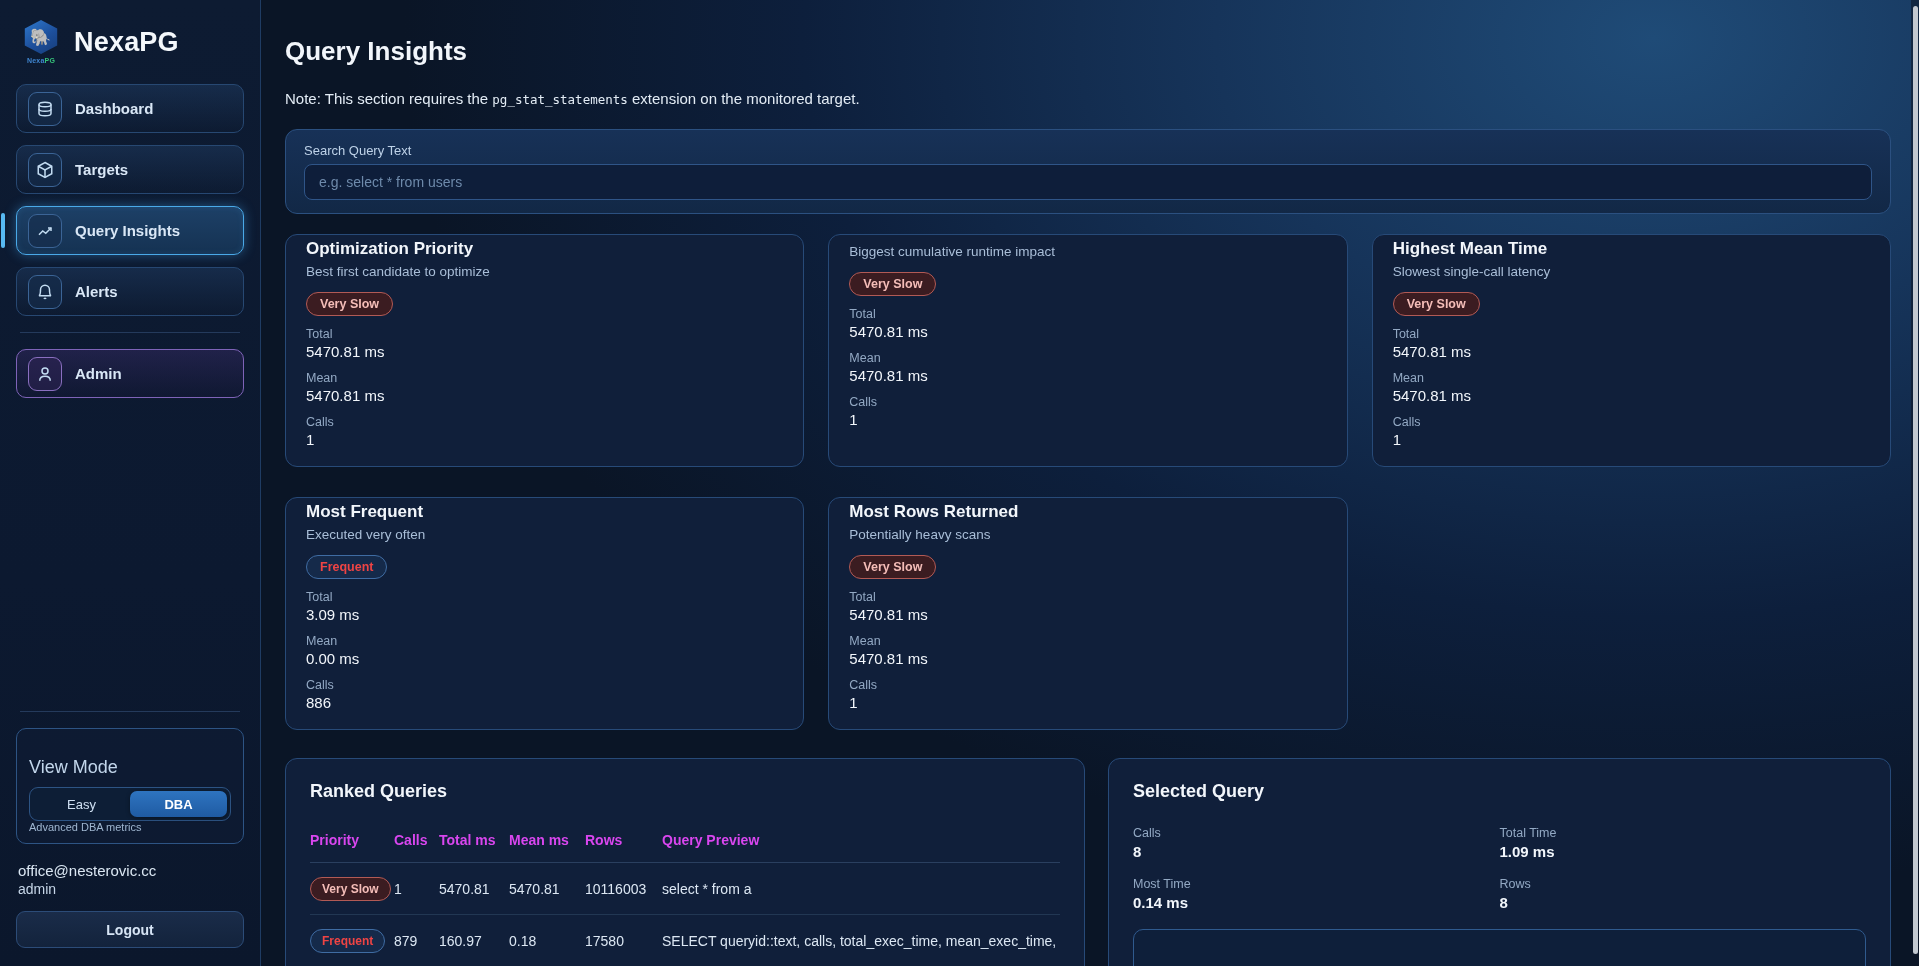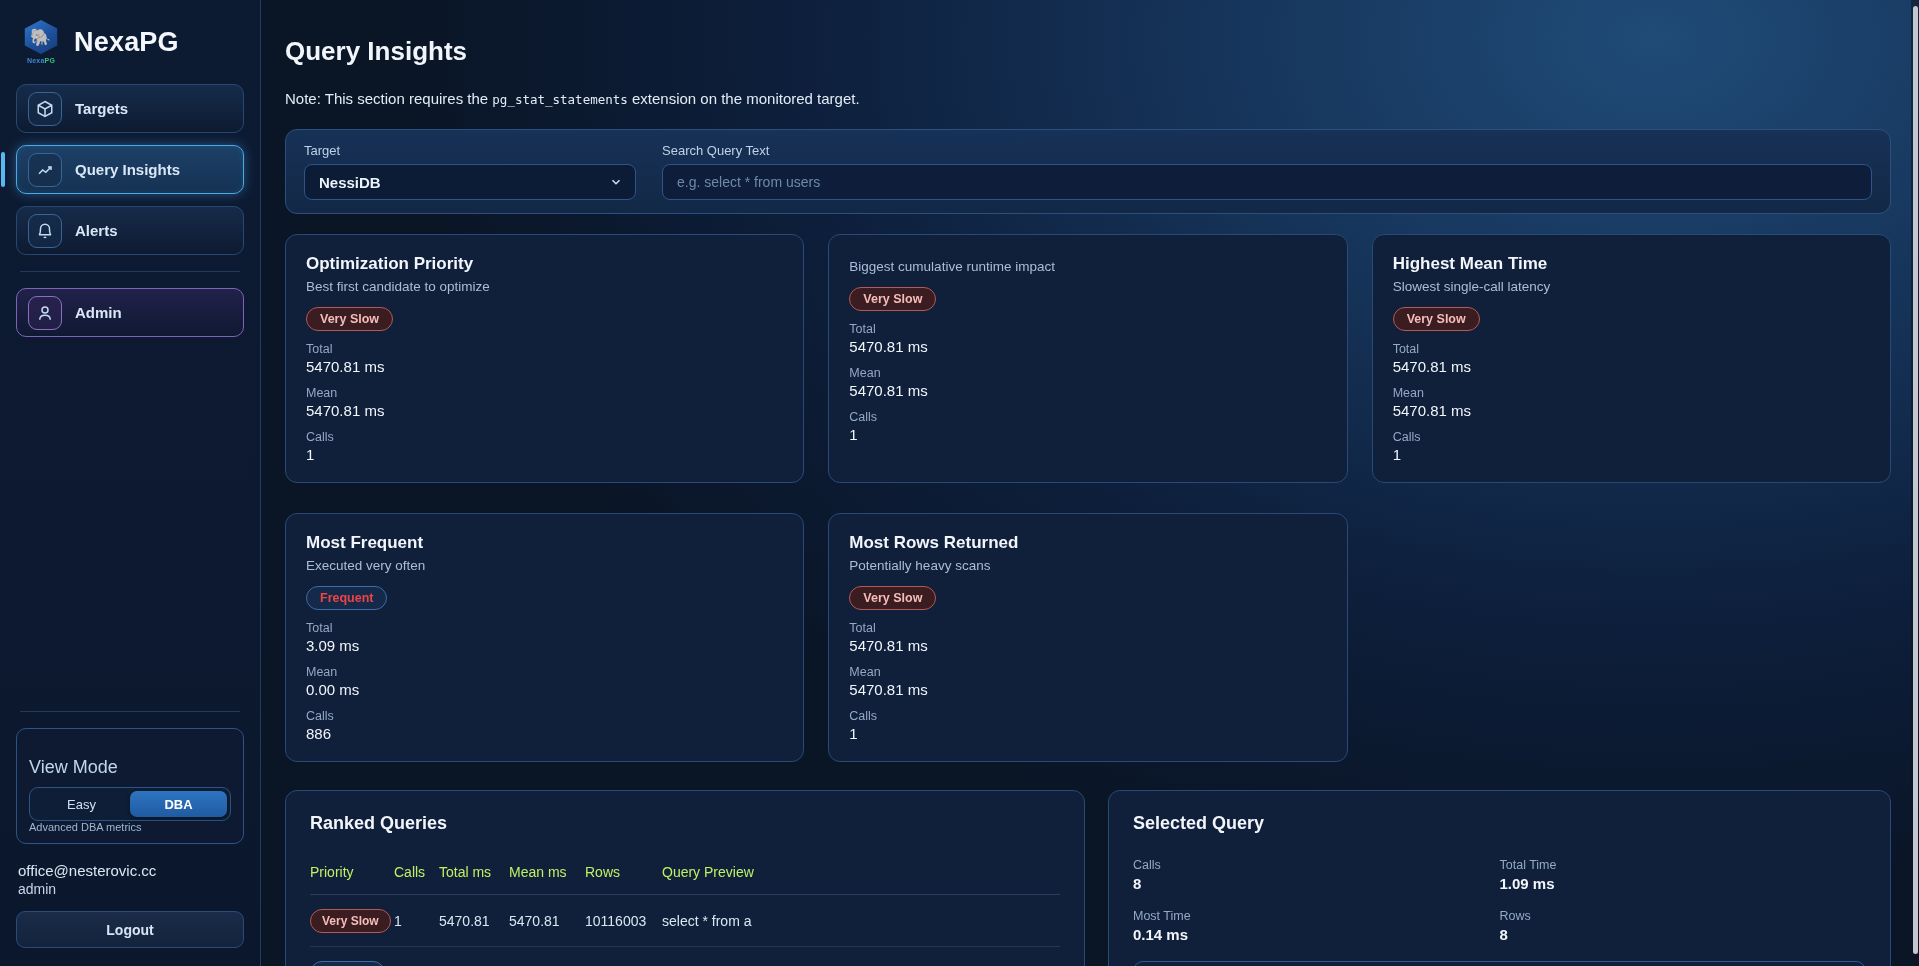--- a/index.html
+++ b/index.html
@@ -114,21 +114,21 @@
   .search-input::placeholder { color:#6e8aab; }
   
   .cards-grid {
     margin-top:20px; display:grid; grid-template-columns:repeat(3,1fr);
     column-gap:24px; row-gap:30px;
   }
   .stat-card {
     min-height:233px; border:1px solid #274a78; border-radius:12px;
     background:linear-gradient(180deg,#112granite 0%,#101f3a 100%);
     background:#101f3a;
-    padding:19px 20px;
+    padding:4px 20px;
   }
   .stat-card .c-title { font-size:17px; font-weight:bold; color:#f2f6fb; }
   .stat-card .c-sub { margin-top:5px; font-size:13.5px; color:#a9bed8; }
   .badge {
     display:inline-block; margin-top:13px; padding:4px 13px; border-radius:999px;
     font-size:12.5px; font-weight:bold;
   }
   .badge.danger { background:#3b1c21; border:1px solid #b25a55; color:#f4bdb8; }
   .badge.info { background:rgba(28,56,96,.45); border:1px solid #3f6ca3; color:#ef4444; }
   .m-label { margin-top:11px; font-size:12.5px; color:#93a9c4; }
@@ -139,21 +139,21 @@
     border:1px solid #274a78; border-radius:12px; background:#101f3a;
     padding:22px 24px; height:330px;
   }
   .panel-title { font-size:18px; font-weight:bold; color:#f2f6fb; }
   .rq-table { margin-top:24px; }
   .rq-row {
     display:grid; grid-template-columns:84px 45px 70px 76px 77px 1fr;
     align-items:center; column-gap:0;
   }
   .rq-head { padding:6px 0 14px 0; border-bottom:1px solid #2a3f5f; }
-  .rq-head span { font-size:14px; font-weight:normal; color:#bef264; }
+  .rq-head span { font-size:14px; font-weight:bold; color:#d946ef; }
   .rq-data { height:52px; border-bottom:1px solid #223753; cursor:pointer; }
   .rq-data:last-child { border-bottom:none; }
   .rq-data span { font-size:14px; color:#dce7f3; }
   .rq-data .badge { margin-top:0; font-size:12px; padding:4px 11px; }
   .rq-preview { white-space:nowrap; overflow:hidden; }
   
   .sq-grid { margin-top:24px; display:grid; grid-template-columns:1fr 1fr; row-gap:17px; }
   .sq-label { font-size:12.5px; color:#93a9c4; }
   .sq-value { margin-top:3px; font-size:15px; font-weight:bold; color:#f2f6fb; }
   .sql-box {
@@ -171,20 +171,30 @@
   <div class="brand">
     <div class="logo-mark">
       <div class="logo-hex">
           <span class="logo-trunk">🐘</span>
         </div>
       <div class="logo-sub"><span class="nx">Nexa</span><span class="pg">PG</span></div>
     </div>
     <div class="brand-name">NexaPG</div>
   </div>
 
+  <div class="nav-item">
+    <span class="icon-box">
+      <svg width="18" height="18" viewBox="0 0 24 24" fill="none" stroke-width="2">
+        <ellipse cx="12" cy="6" rx="8" ry="3"></ellipse>
+          <path d="M4 6v6c0 1.7 3.6 3 8 3s8-1.3 8-3V6"></path>
+          <path d="M4 12v6c0 1.7 3.6 3 8 3s8-1.3 8-3v-6"></path>
+      </svg>
+    </span>
+    <span class="label">Dashboard</span>
+  </div>
 
   <div class="nav-item">
     <span class="icon-box">
       <svg width="18" height="18" viewBox="0 0 24 24" fill="none" stroke-width="2">
         <path d="M12 2l9 5v10l-9 5-9-5V7z"></path>
           <path d="M3 7l9 5 9-5"></path>
           <path d="M12 12v10"></path>
       </svg>
     </span>
     <span class="label">Targets</span>
@@ -238,29 +248,20 @@
   <div class="user-role">admin</div>
 
   <button class="logout-btn">Logout</button>
 </aside>
 
 <main class="main">
   <h1 class="page-title">Query Insights</h1>
   <p class="page-note"><span>Note: This section requires the </span><code>pg_stat_statements</code><span> extension on the monitored target.</span></p>
 
   <div class="filter-card">
-    <div class="field">
-      <span class="f-label">Target</span>
-      <div class="select">
-        <span class="sel-value">NessiDB</span>
-        <svg width="14" height="14" viewBox="0 0 24 24" fill="none" stroke="#cfe0f2" stroke-width="2.5">
-            <path d="M6 9l6 6 6-6"></path>
-          </svg>
-      </div>
-    </div>
     <div class="field search-field">
       <span class="f-label">Search Query Text</span>
       <input class="search-input" type="text" placeholder="e.g. select * from users" style="">
     </div>
   </div>
 
   <div class="cards-grid">
 
     <div class="stat-card">
       <div class="c-title">Optimization Priority</div>

